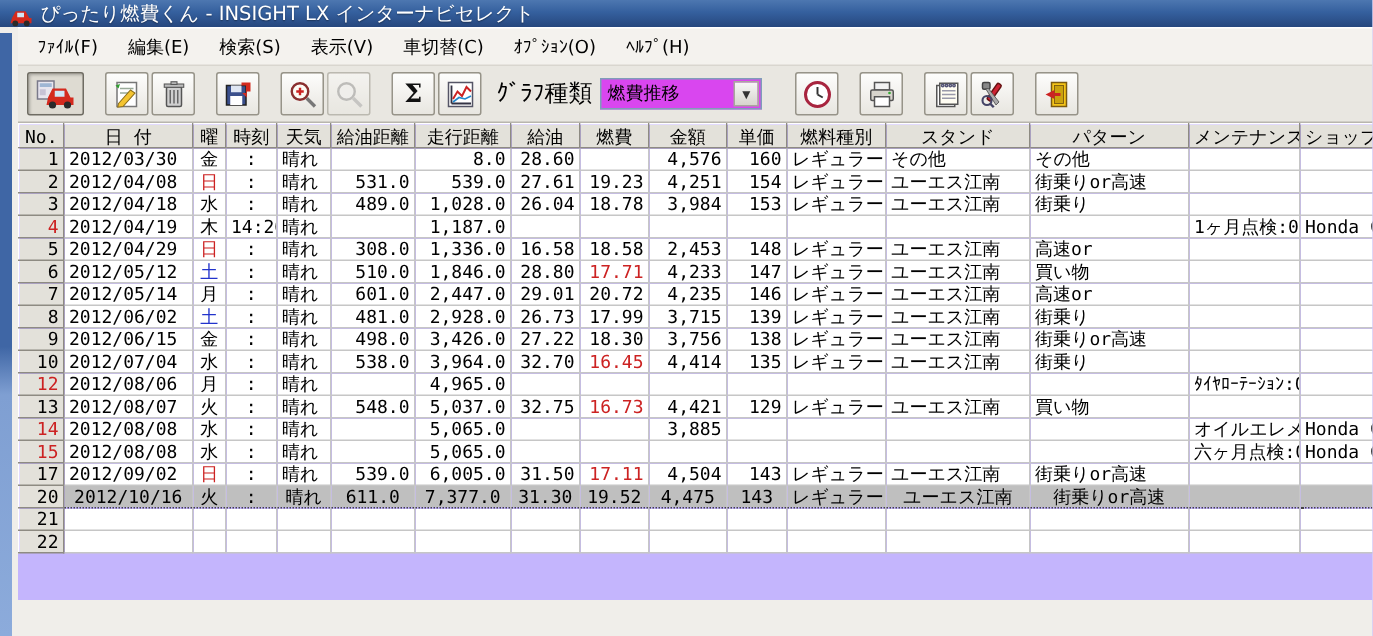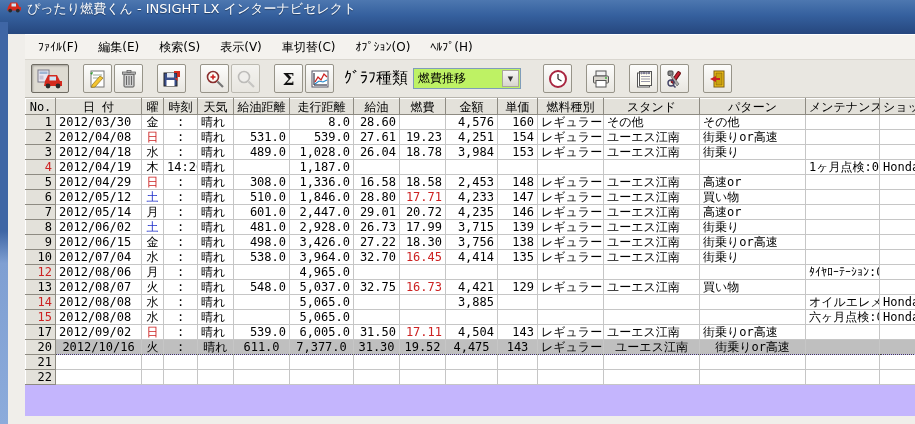--- a/index.html
+++ b/index.html
@@ -6,32 +6,32 @@
   html,body { margin:0; padding:0; }
   body {
     width:915px; height:424px; overflow:hidden;
     font-family:"DejaVu Sans", sans-serif;
     background:#f0eeea;
   }
   .window { position:relative; width:915px; height:424px; }
 
   
   .titlebar {
-    height:34px;
+    height:18px;
     background:linear-gradient(180deg,#4d77b0 0%, #35609e 45%, #26477e 100%);
-    display:flex; align-items:flex-start; gap:5px; padding:0 6px;
+    display:flex; align-items:flex-end; gap:5px; padding:0 6px;
   }
   .titlebar .title { color:#fff; font-size:13px; white-space:nowrap; text-shadow:0 1px 1px rgba(0,0,0,.4); }
 
   
   .left-border {
     position:absolute; left:0; top:22px; width:8px; height:402px;
     background:linear-gradient(180deg,#3f66a5 0%, #3f66a5 52%, #7f9fd2 60%, #8cabdb 100%);
   }
-  .content { margin-left:25px; }
+  .content { margin-left:12px; }
 
   
   .menubar {
     height:26px; background:#f4f2ee; border-top:1px solid #fff;
     border-bottom:1px solid #d9d6cf;
     display:flex; align-items:center; padding-left:4px; gap:2px;
   }
   .menu-item { font-size:12px; color:#000; padding:3px 9px; white-space:nowrap; cursor:default; }
 
   
@@ -44,21 +44,21 @@
     background:linear-gradient(180deg,#fdfdfc,#e8e6e0);
     border:1px solid #979489; border-radius:2px;
     display:flex; align-items:center; justify-content:center;
     padding:0; cursor:default;
   }
   .tbtn.wide { width:38px; border:1px solid #6f6c63; background:#dedbd2; box-shadow:inset 1px 1px 2px rgba(0,0,0,.25); }
   .tbtn.disabled { opacity:.55; }
   .tb-gap { width:12px; }
   .tb-label { font-size:16px; margin:0 5px 0 8px; white-space:nowrap; }
   .combo {
-    width:108px; height:21px; background:#bef264; border:1px solid #7f9db9;
+    width:108px; height:21px; background:#d946ef; border:1px solid #7f9db9;
     display:flex; align-items:center; justify-content:space-between;
     font-size:12px; padding-left:4px; margin-right:10px;
   }
   .combo-arrow {
     width:17px; height:17px; margin-right:1px;
     background:linear-gradient(180deg,#f6f6f6,#d8d5ce);
     border:1px solid #a9a69d; font-size:7px; color:#333;
     display:flex; align-items:center; justify-content:center;
   }
   .sigma { font-size:17px; font-weight:bold; font-family:"DejaVu Serif",serif; color:#111; }

